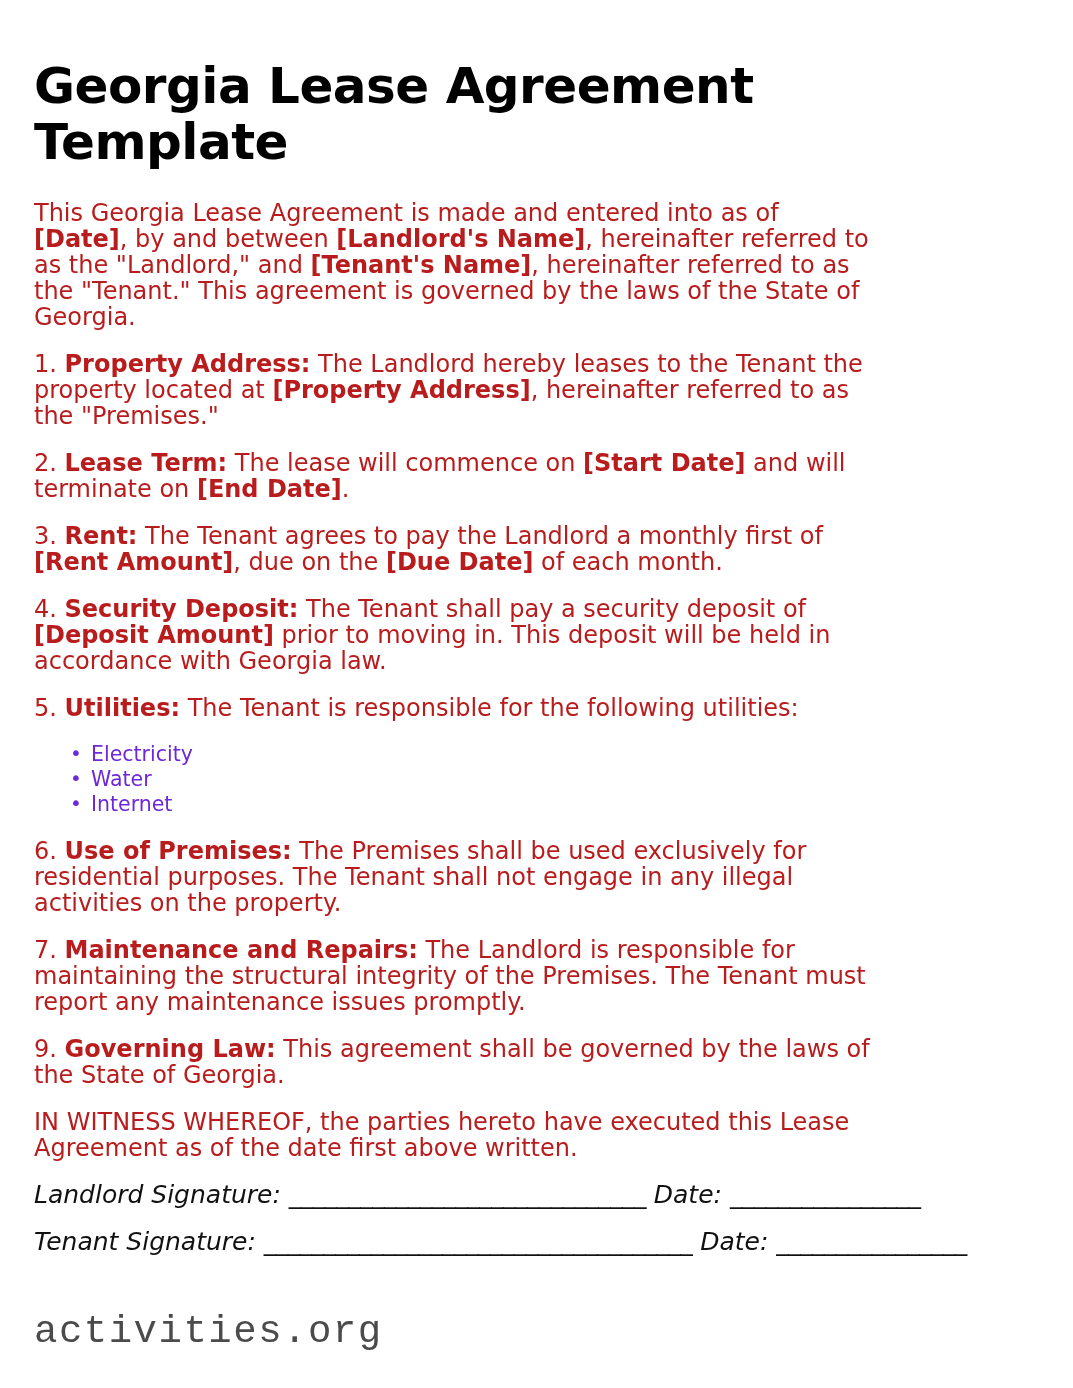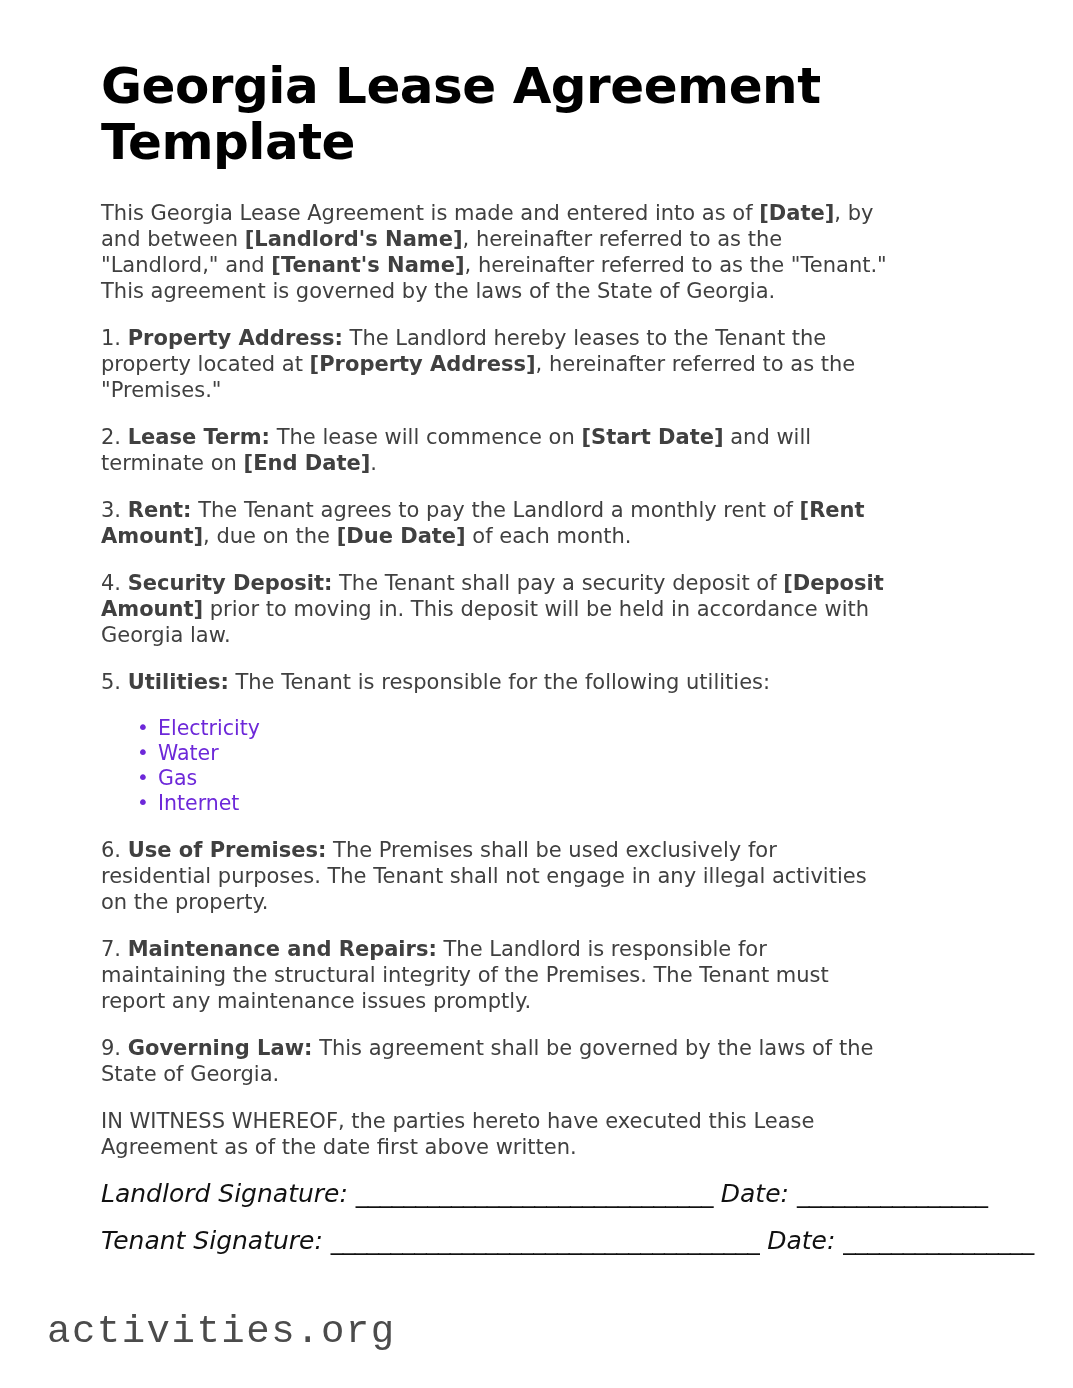--- a/index.html
+++ b/index.html
@@ -11,40 +11,40 @@
     width: 1073px;
     height: 1388px;
     position: relative;
     font-family: "DejaVu Sans", "Liberation Sans", sans-serif;
     color: #000000;
     -webkit-font-smoothing: antialiased;
   }
   .page {
     position: absolute;
     top: 0;
-    left: 13px;
+    left: 0;
     width: 935px;
     height: 1388px;
     background: #ffffff;
     box-sizing: border-box;
-    padding: 58px 60px 0 88px;
+    padding: 58px 60px 0 34px;
   }
   .doc-title {
     font-size: 50px;
     font-weight: bold;
     line-height: 1.12;
     letter-spacing: -0.5px;
     margin: 0 0 30px 0;
     color: #000000;
   }
   .para {
-    font-size: 21px;
+    font-size: 24px;
     line-height: 26px;
     margin: 0 0 21px 0;
-    color: #404040;
+    color: #b91c1c;
     max-width: 955px;
     text-align: left;
   }
   .para b, .para strong {
     font-weight: bold;
   }
   .util-list {
     list-style: none;
     margin: 0 0 21px 0;
     padding: 0 0 0 36px;
@@ -95,30 +95,29 @@
 <div class="page">
 
   <h1 class="doc-title">Georgia Lease Agreement Template</h1>
 
   <p class="para"><span>This Georgia Lease Agreement is made and entered into as of </span><b>[Date]</b><span>, by and between </span><b>[Landlord's Name]</b><span>, hereinafter referred to as the "Landlord," and </span><b>[Tenant's Name]</b><span>, hereinafter referred to as the "Tenant." This agreement is governed by the laws of the State of Georgia.</span></p>
 
   <p class="para"><span>1. </span><b>Property Address:</b><span> The Landlord hereby leases to the Tenant the property located at </span><b>[Property Address]</b><span>, hereinafter referred to as the "Premises."</span></p>
 
   <p class="para"><span>2. </span><b>Lease Term:</b><span> The lease will commence on </span><b>[Start Date]</b><span> and will terminate on </span><b>[End Date]</b><span>.</span></p>
 
-  <p class="para"><span>3. </span><b>Rent:</b><span> The Tenant agrees to pay the Landlord a monthly rent of </span><b>[Rent Amount]</b><span>, due on the </span><b>[Due Date]</b><span> of each month.</span></p>
+  <p class="para"><span>3. </span><b>Rent:</b><span> The Tenant agrees to pay the Landlord a monthly first of </span><b>[Rent Amount]</b><span>, due on the </span><b>[Due Date]</b><span> of each month.</span></p>
 
   <p class="para"><span>4. </span><b>Security Deposit:</b><span> The Tenant shall pay a security deposit of </span><b>[Deposit Amount]</b><span> prior to moving in. This deposit will be held in accordance with Georgia law.</span></p>
 
   <p class="para"><span>5. </span><b>Utilities:</b><span> The Tenant is responsible for the following utilities:</span></p>
 
   <ul class="util-list">
     <li>Electricity</li>
     <li>Water</li>
-    <li>Gas</li>
     <li>Internet</li>
   </ul>
 
   <p class="para"><span>6. </span><b>Use of Premises:</b><span> The Premises shall be used exclusively for residential purposes. The Tenant shall not engage in any illegal activities on the property.</span></p>
 
   <p class="para"><span>7. </span><b>Maintenance and Repairs:</b><span> The Landlord is responsible for maintaining the structural integrity of the Premises. The Tenant must report any maintenance issues promptly.</span></p>
 
 
   <p class="para"><span>9. </span><b>Governing Law:</b><span> This agreement shall be governed by the laws of the State of Georgia.</span></p>
 

